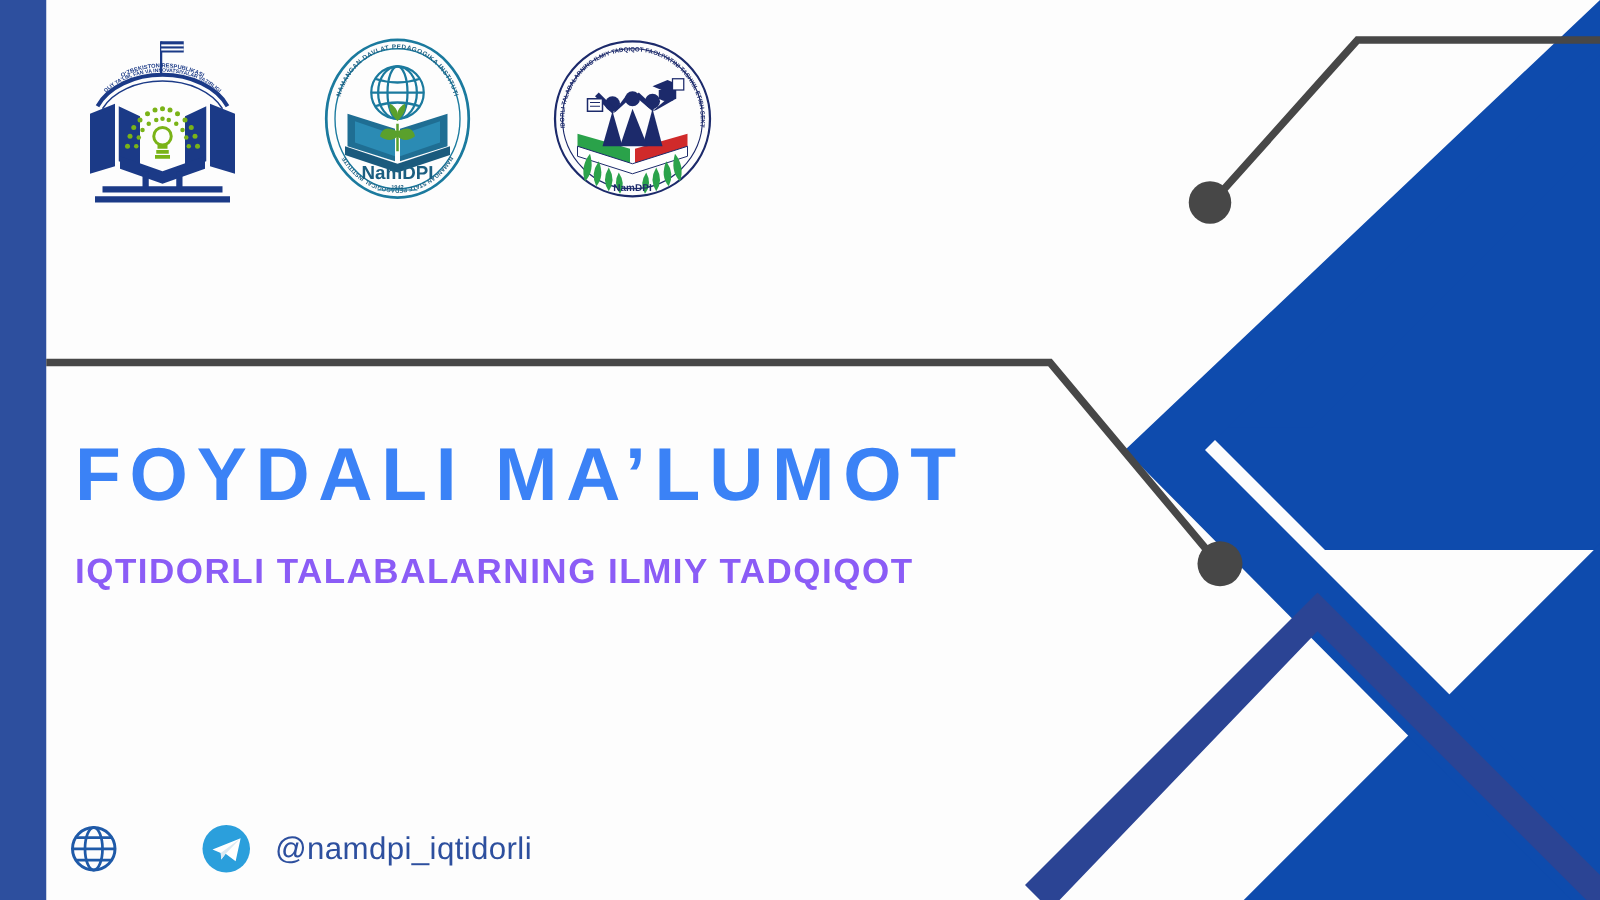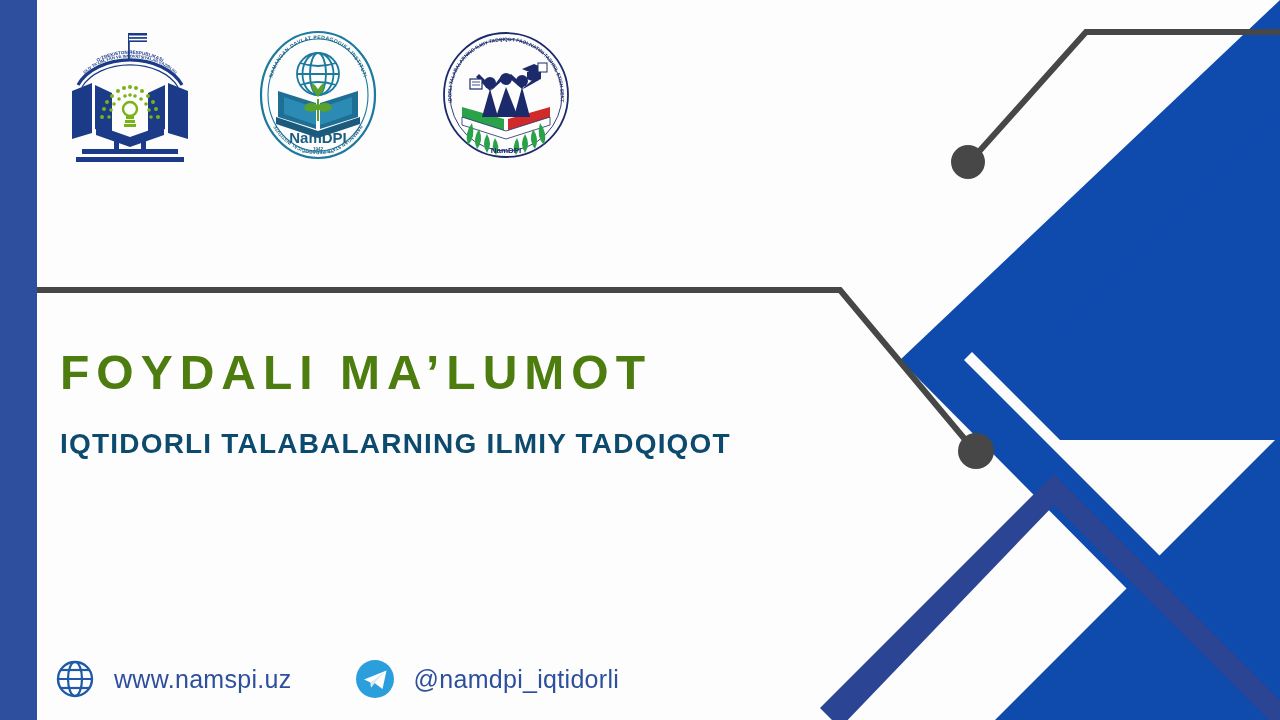--- a/index.html
+++ b/index.html
@@ -45,36 +45,36 @@
 
   
   .title-block {
     position: absolute;
     left: 60px;
     top: 348px;
     width: 880px;
   }
   .main-title {
     font-family: "Liberation Sans", sans-serif;
-    font-size: 48px;
+    font-size: 60px;
     font-weight: 700;
     letter-spacing: 7px;
-    color: #4d7c0f;
+    color: #3b82f6;
     line-height: 1.05;
     margin: 0;
     white-space: nowrap;
   }
   .subtitle {
     margin: 0;
     padding-top: 26px;
     font-family: "Liberation Sans", sans-serif;
     font-size: 28px;
     font-weight: 700;
     letter-spacing: 1.2px;
-    color: #0c4a6e;
+    color: #8b5cf6;
     line-height: 1.45;
     max-width: 800px;
   }
 
   
   .footer {
     position: absolute;
     left: 52px;
     bottom: 18px;
     display: flex;
@@ -308,21 +308,20 @@
     <div class="footer-item">
       <span class="icon-box">
         <svg width="44" height="44" viewBox="0 0 44 44">
           <circle cx="22" cy="22" r="17" fill="none" stroke="#1f5aa8" stroke-width="2.4"></circle>
           <ellipse cx="22" cy="22" rx="7" ry="17" fill="none" stroke="#1f5aa8" stroke-width="2.2"></ellipse>
           <line x1="5" y1="22" x2="39" y2="22" stroke="#1f5aa8" stroke-width="2.2"></line>
           <line x1="8" y1="13" x2="36" y2="13" stroke="#1f5aa8" stroke-width="2.2"></line>
           <line x1="8" y1="31" x2="36" y2="31" stroke="#1f5aa8" stroke-width="2.2"></line>
         </svg>
       </span>
-      <span class="label">www.namspi.uz</span>
     </div>
 
     <div class="footer-item">
       <span class="icon-box">
         <svg width="44" height="44" viewBox="0 0 44 44">
           <circle cx="22" cy="22" r="19" fill="#2b9fdc"></circle>
           <path d="M 11 22.5 L 33.5 13.5 L 29.5 32 L 21.5 26 L 18 30.5 L 17.6 25.4 Z" fill="#ffffff"></path>
           <path d="M 17.6 25.4 L 33.5 13.5 L 21.5 26 L 18 30.5 Z" fill="#dbe9f2"></path>
         </svg>
       </span>

